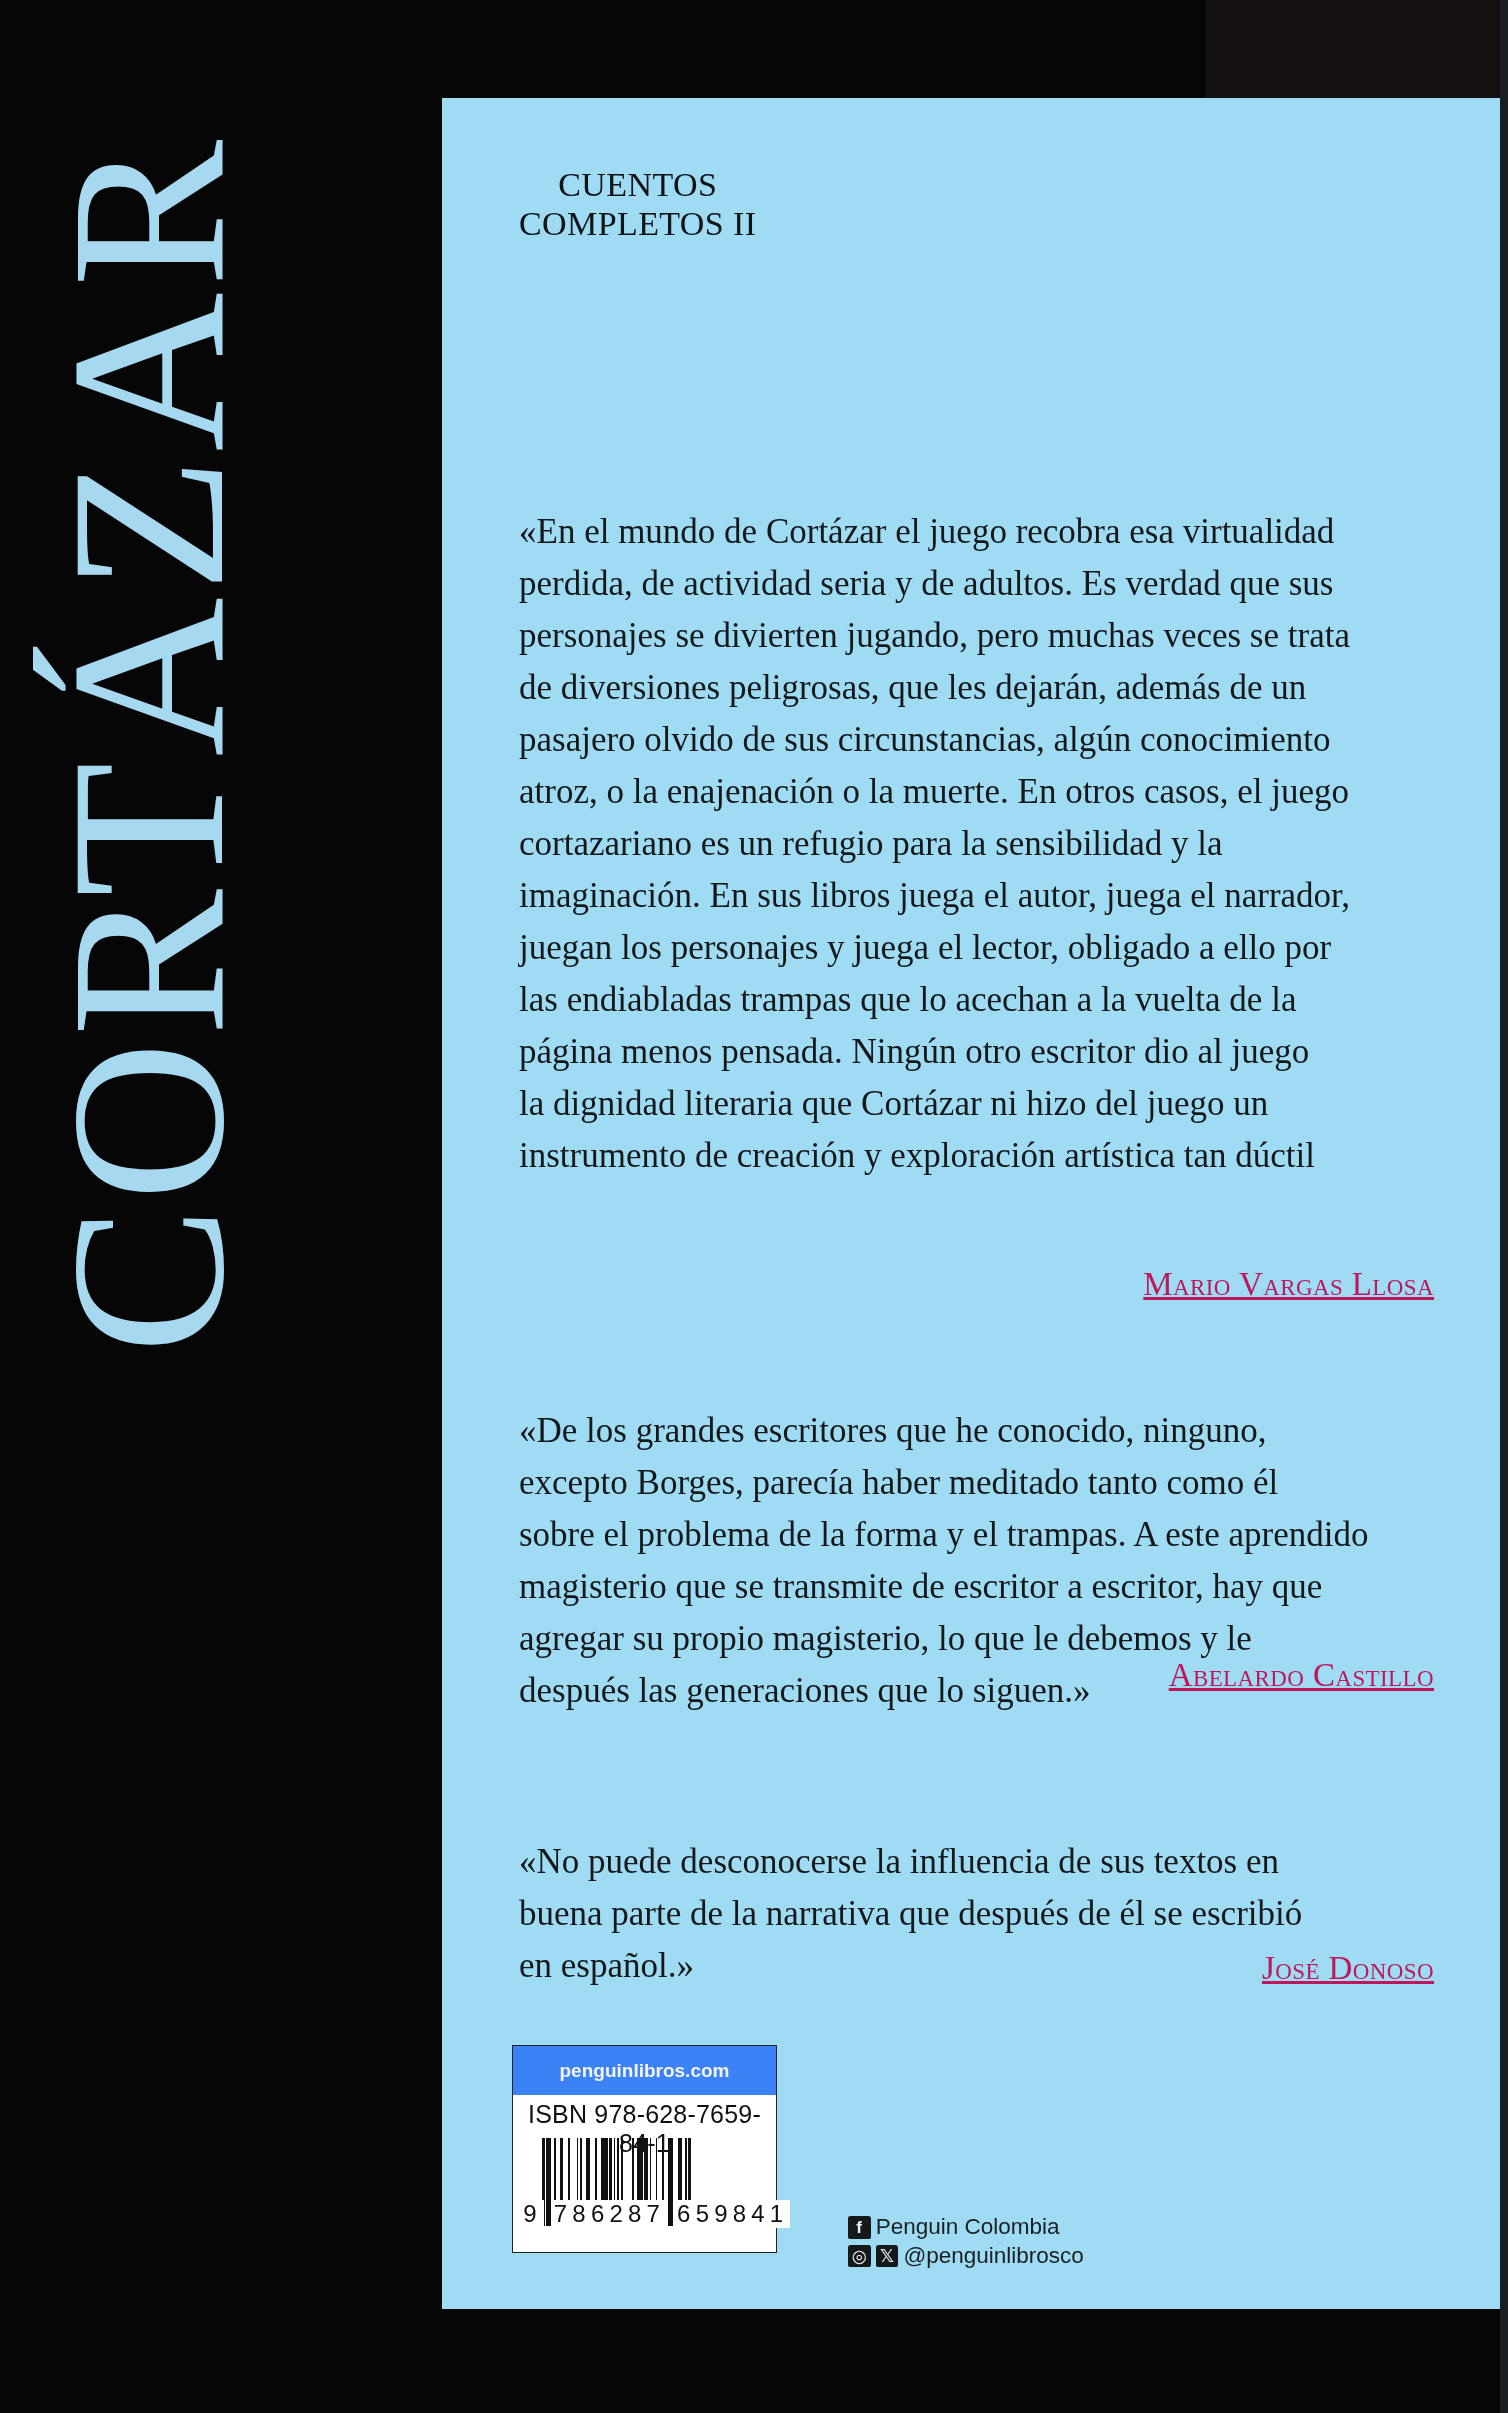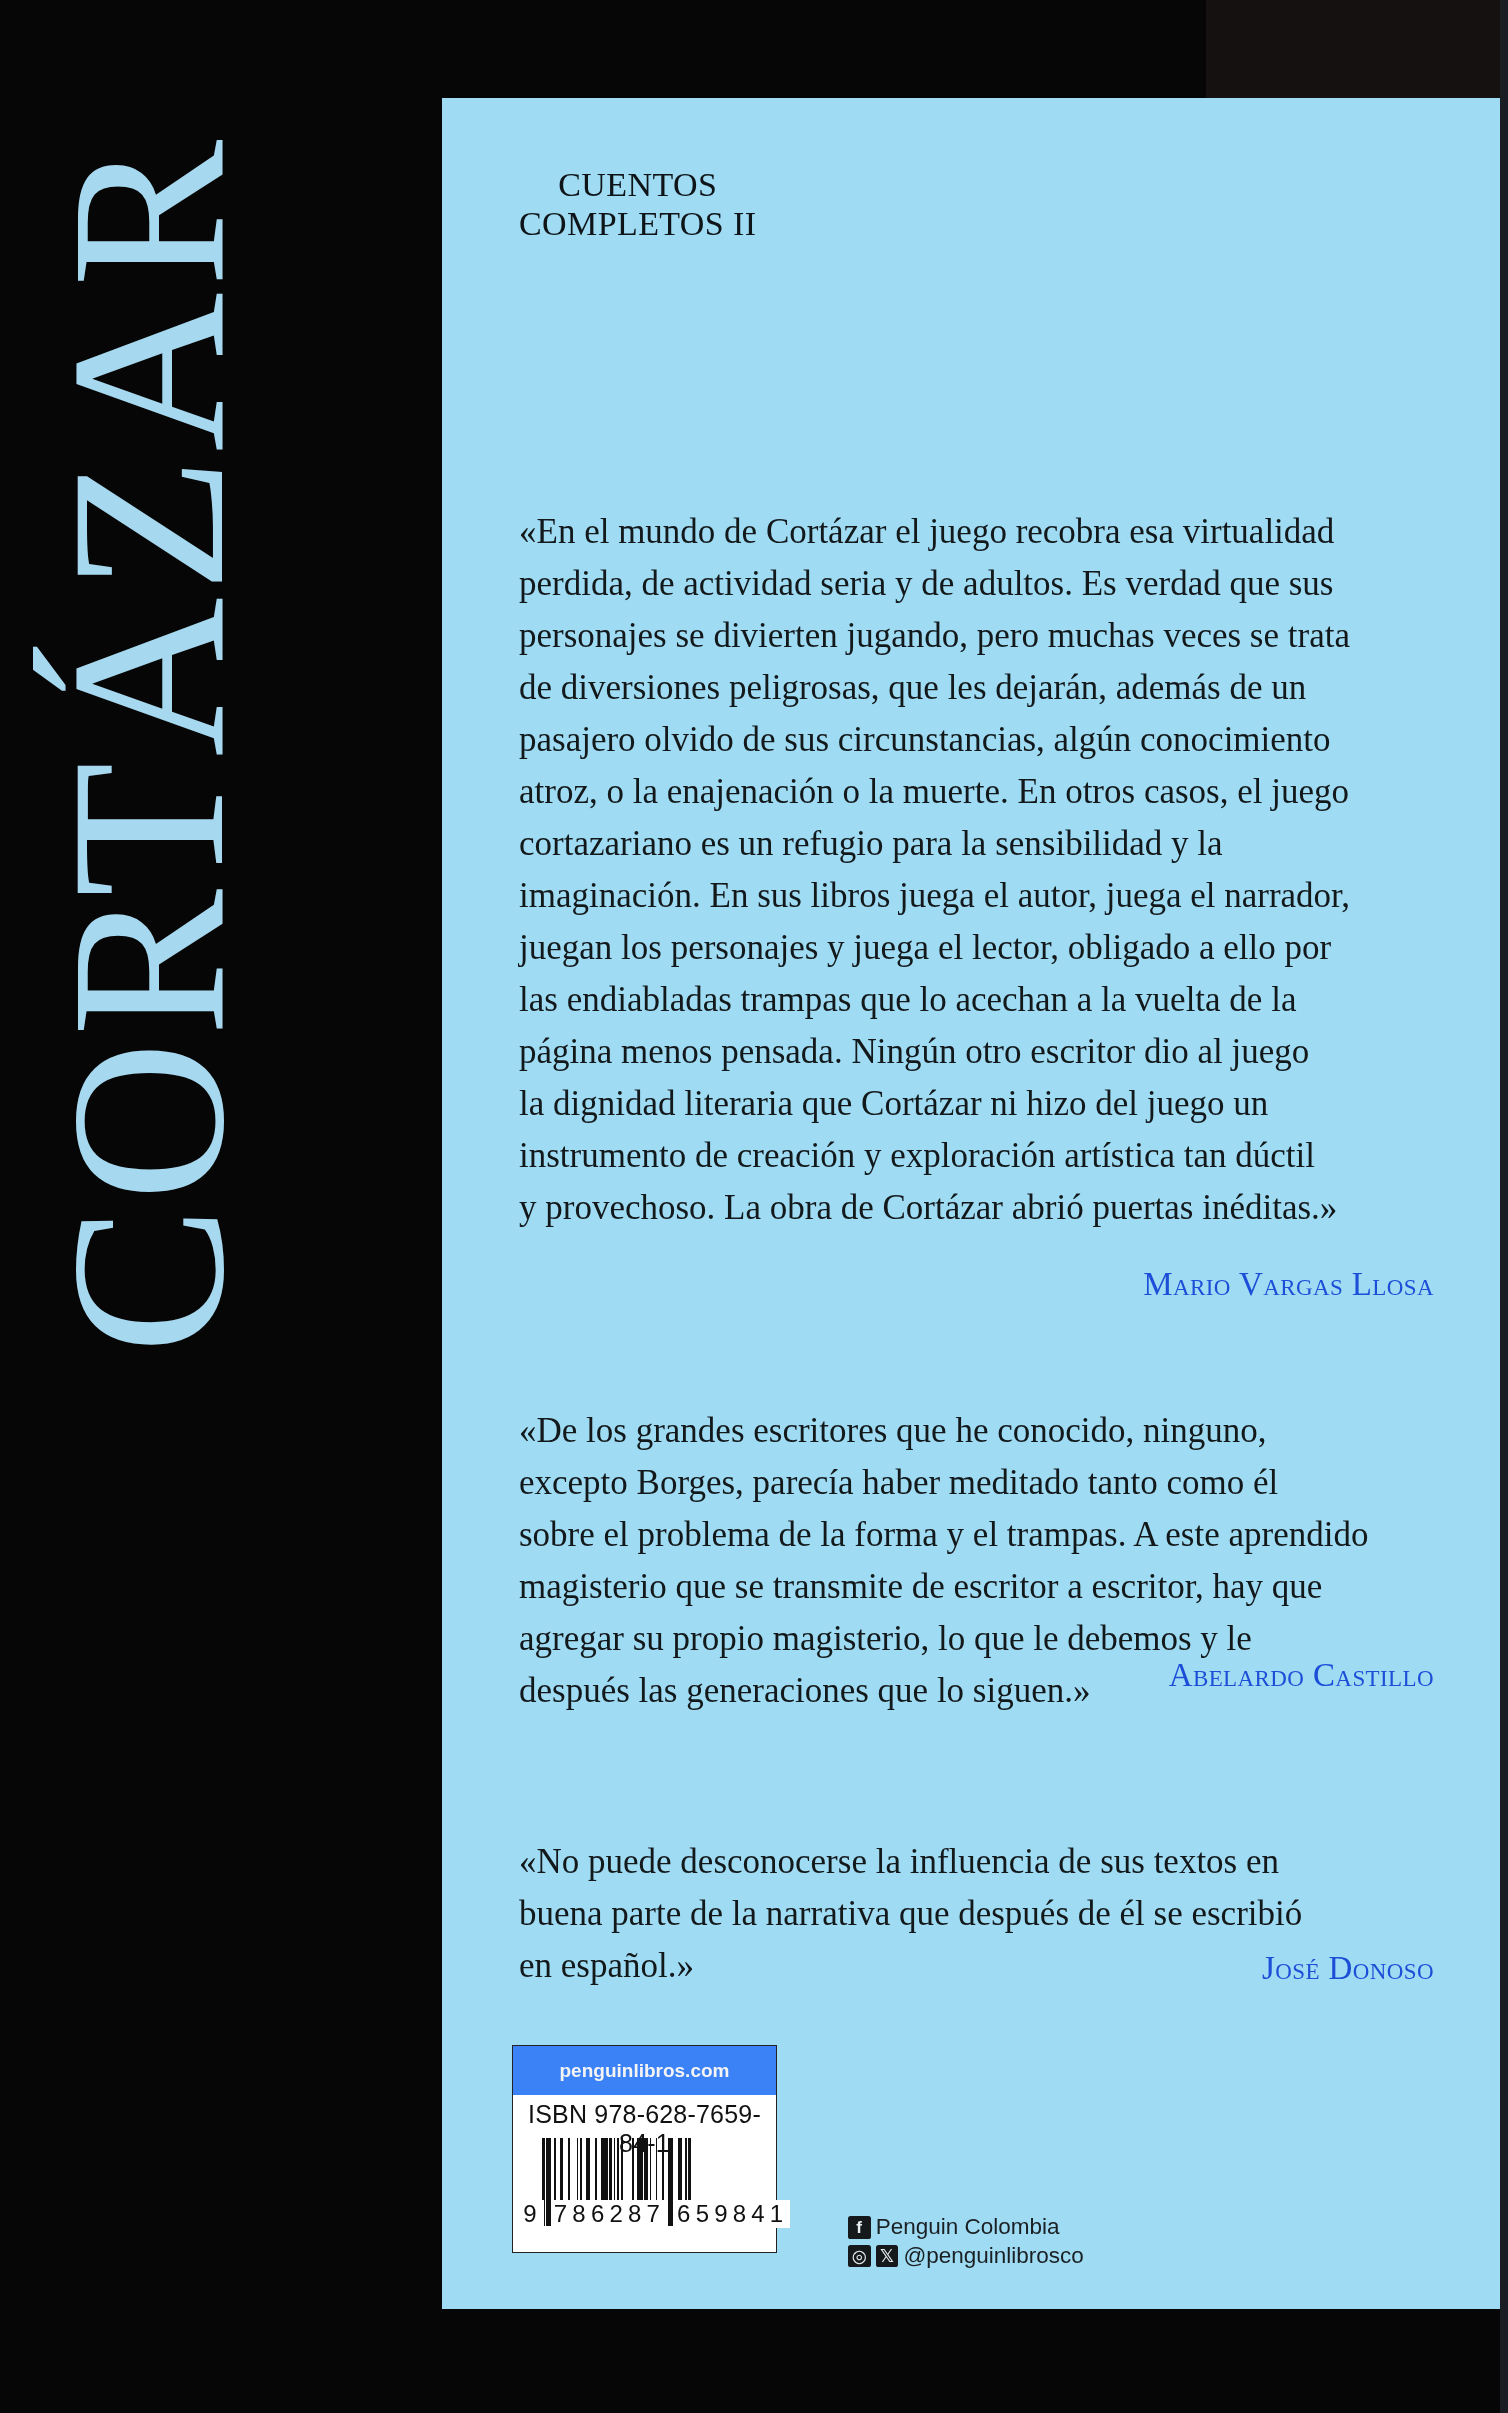--- a/index.html
+++ b/index.html
@@ -42,25 +42,26 @@
     }
     .book-title span { display: block; text-align: center; }
     .quote {
       position: absolute; left: 77px; width: 908px;
       color: #13181b;
       font-size: 35px; line-height: 52px;
     }
     .quote .line { display: block; white-space: nowrap; }
     .attribution {
       position: absolute; right: 66px;
-      color: #1d4ed8;
+      color: #be185d;
       font-size: 33px; line-height: 35px;
       font-variant: small-caps;
       letter-spacing: 0.4px;
       white-space: nowrap;
+      text-decoration: underline;
     }
     .q1 { top: 408px; }
     .a1 { top: 1169px; }
     .q2 { top: 1307px; }
     .a2 { top: 1560px; }
     .q3 { top: 1738px; }
     .a3 { top: 1853px; }
 
     .isbn-box {
       position: absolute; left: 70px; top: 1947px;
@@ -125,21 +126,20 @@
     <span class="line">de diversiones peligrosas, que les dejarán, además de un</span>
     <span class="line">pasajero olvido de sus circunstancias, algún conocimiento</span>
     <span class="line">atroz, o la enajenación o la muerte. En otros casos, el juego</span>
     <span class="line">cortazariano es un refugio para la sensibilidad y la</span>
     <span class="line">imaginación. En sus libros juega el autor, juega el narrador,</span>
     <span class="line">juegan los personajes y juega el lector, obligado a ello por</span>
     <span class="line">las endiabladas trampas que lo acechan a la vuelta de la</span>
     <span class="line">página menos pensada. Ningún otro escritor dio al juego</span>
     <span class="line">la dignidad literaria que Cortázar ni hizo del juego un</span>
     <span class="line">instrumento de creación y exploración artística tan dúctil</span>
-    <span class="line">y provechoso. La obra de Cortázar abrió puertas inéditas.»</span>
   </div>
   <div class="attribution a1">Mario Vargas Llosa</div>
 
   <div class="quote q2">
     <span class="line">«De los grandes escritores que he conocido, ninguno,</span>
     <span class="line">excepto Borges, parecía haber meditado tanto como él</span>
     <span class="line">sobre el problema de la forma y el trampas. A este aprendido</span>
     <span class="line">magisterio que se transmite de escritor a escritor, hay que</span>
     <span class="line">agregar su propio magisterio, lo que le debemos y le</span>
     <span class="line">después las generaciones que lo siguen.»</span>

